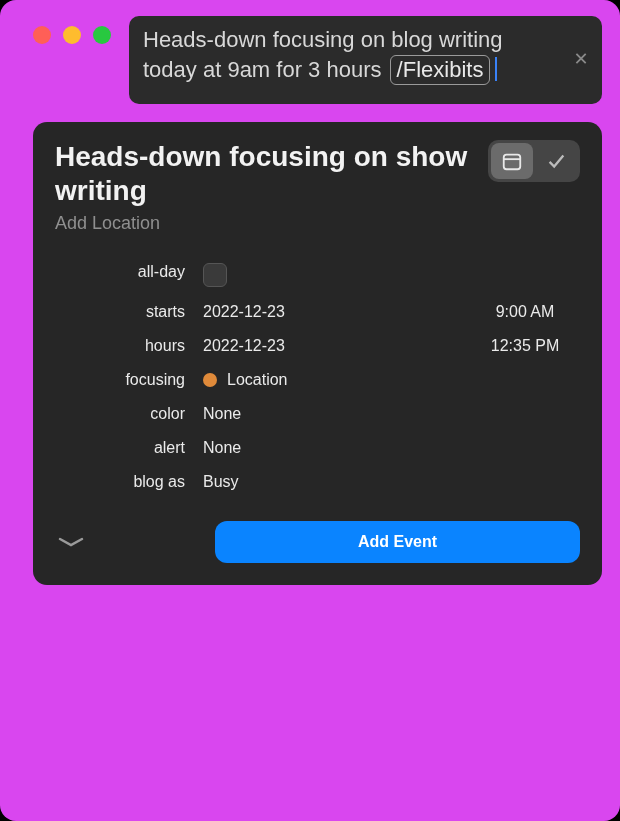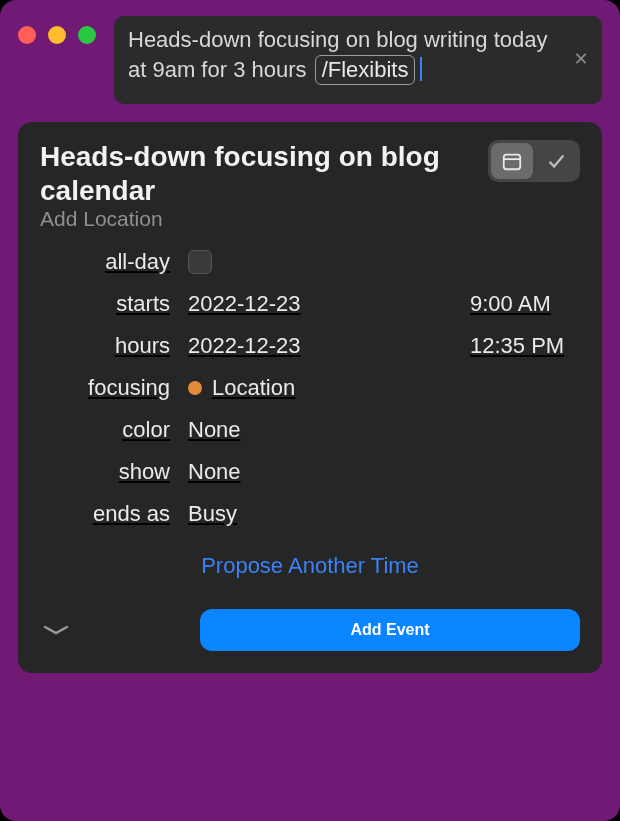--- a/index.html
+++ b/index.html
@@ -6,23 +6,24 @@
     body {
       width: 620px;
       height: 821px;
       background: #000;
       font-family: -apple-system, BlinkMacSystemFont, "Segoe UI", sans-serif;
       overflow: hidden;
     }
     .window {
       width: 100%;
       height: 100%;
-      background: #701a75;
+      background: #d946ef;
       border-radius: 16px;
       position: relative;
+      padding-left: 15px;
     }
     
     .titlebar {
       display: flex;
       align-items: flex-start;
       padding: 16px 18px 0 18px;
       gap: 18px;
     }
     .traffic-lights {
       display: flex;
@@ -114,53 +115,52 @@
       justify-content: center;
       border-radius: 8px;
       color: #dcdcdc;
     }
     .type-btn.active {
       background: #6b6b6b;
     }
     .type-btn svg { display: block; }
     .location {
       color: #8f8f8f;
-      font-size: 21px;
-      margin-top: 0;
+      font-size: 18px;
+      margin-top: 6px;
       cursor: text;
     }
     .fields {
-      margin-top: 18px;
+      margin-top: 29px;
       display: grid;
       grid-template-columns: 130px 1fr;
       row-gap: 16px;
       column-gap: 18px;
-      font-size: 22px;
-      text-decoration: underline;
+      font-size: 16px;
     }
     .label {
       color: #eaeaea;
       text-align: right;
     }
     .value {
       color: #eaeaea;
       display: flex;
       align-items: center;
       gap: 10px;
     }
     .checkbox {
       width: 24px;
       height: 24px;
       border-radius: 6px;
       background: #3a3a3a;
       border: 1px solid #555;
     }
     .date-row { display: flex; gap: 11px; align-items: center; width: 100%; }
     .date-val { flex: 0 0 auto; min-width: 160px; }
-    .time-val { flex: 0 0 auto; text-align: left; margin-left: auto; min-width: 110px; }
+    .time-val { flex: 0 0 auto; text-align: center; margin-left: auto; min-width: 110px; }
     .cal-dot {
       width: 14px;
       height: 14px;
       border-radius: 50%;
       display: inline-block;
     }
     .propose {
       text-align: center;
       margin-top: 26px;
       color: #3a82f7;
@@ -209,21 +209,21 @@
     <div class="input-area">
       <span class="input-text">Heads-down focusing on blog writing today at 9am for 3 hours </span><span class="token">/Flexibits</span><span class="cursor-bar"></span>
       <div class="close-input">
         <span>✕</span>
       </div>
     </div>
   </div>
 
   <div class="card">
     <div class="card-header">
-      <div class="event-title">Heads-down focusing on blog calendar</div>
+      <div class="event-title">Heads-down focusing on show writing</div>
       <div class="type-toggle">
         <div class="type-btn active">
           <span>
             <svg width="22" height="22" viewBox="0 0 24 24" fill="none" stroke="#e8e8e8" stroke-width="2">
               <rect x="3" y="5" width="18" height="16" rx="3"></rect>
               <line x1="3" y1="10" x2="21" y2="10"></line>
             </svg>
           </span>
         </div>
         <div class="type-btn">
@@ -263,29 +263,28 @@
 
       <div class="label">focusing</div>
       <div class="value">
         <span class="cal-dot" style="background:#e08a3a"></span>
         <span>Location</span>
       </div>
 
       <div class="label">color</div>
       <div class="value">None</div>
 
-      <div class="label">show</div>
+      <div class="label">alert</div>
       <div class="value">None</div>
 
-      <div class="label">ends as</div>
+      <div class="label">blog as</div>
       <div class="value">Busy</div>
 
     </div>
 
-    <div class="propose">Propose Another Time</div>
 
     <div class="footer">
       <div class="expand-toggle">
         <span>
           <svg width="28" height="14" viewBox="0 0 28 14" fill="none" stroke="#9a9a9a" stroke-width="2.5" stroke-linecap="round">
             <polyline points="3,4 14,10 25,4"></polyline>
           </svg>
         </span>
       </div>
       <div class="add-btn">Add Event</div>

